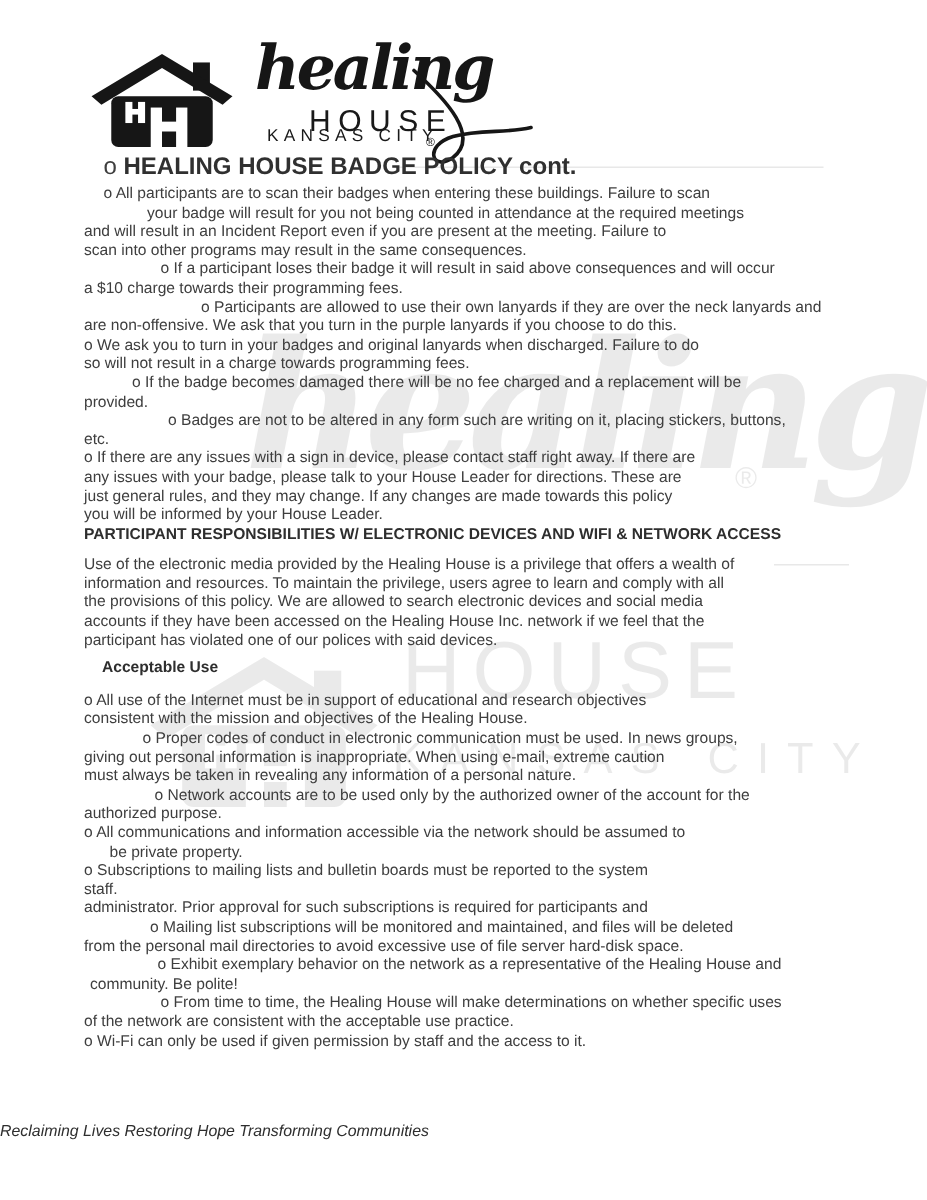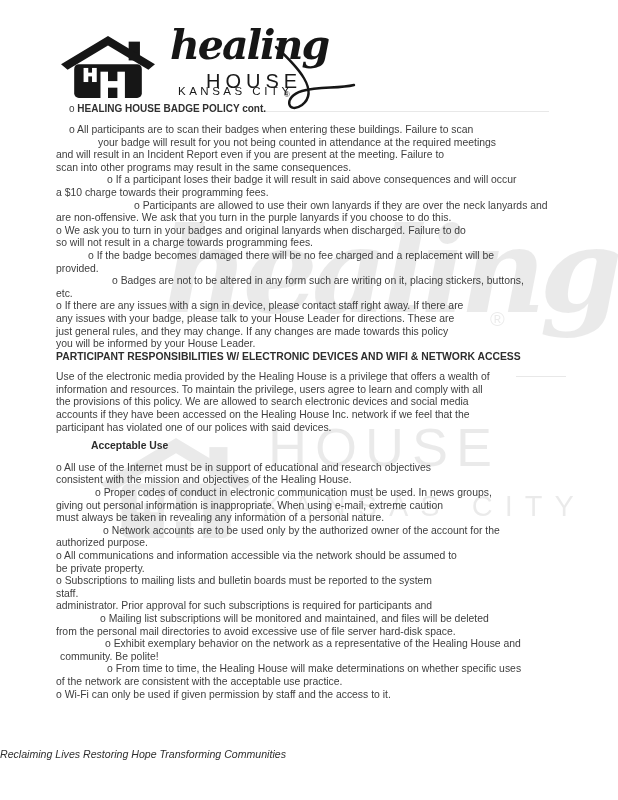--- a/index.html
+++ b/index.html
@@ -25,21 +25,21 @@
   }
   #logo .word-city{
     position:absolute;left:118px;top:53px;
     font-size:11.5px;color:#191919;letter-spacing:3.5px;line-height:1;
   }
   #logo .reg-mark{position:absolute;left:224px;top:57px;font-size:8px;color:#191919;}
   #logo .swoosh{position:absolute;left:208px;top:12px;width:105px;height:75px;}
   
   #badge-heading{
     position:absolute;left:69px;top:103px;z-index:2;
-    font-size:10px;color:#303030;white-space:nowrap;
+    font-size:16px;color:#303030;white-space:nowrap;
   }
   #badge-heading .hd-prefix{font-weight:400;color:#3e3e3e;}
   #badge-heading .hd-text{font-weight:700;}
   
   .faint-rule{position:absolute;height:1px;background:#e8e8e8;z-index:1;}
   #rule-1{left:263px;top:111px;width:286px;}
   #rule-2{left:516px;top:376px;width:50px;}
   
   #doc-lines{
     position:absolute;left:0;top:124px;width:542px;z-index:2;
@@ -133,30 +133,30 @@
       <div class="line" style="padding-left: 56px;">o If there are any issues with a sign in device, please contact staff right away. If there are</div>
       <div class="line" style="padding-left: 56px;">any issues with your badge, please talk to your House Leader for directions. These are</div>
       <div class="line" style="padding-left: 56px;">just general rules, and they may change. If any changes are made towards this policy</div>
       <div class="line" style="padding-left: 56px;">you will be informed by your House Leader.</div>
       <div class="line bold" style="padding-left: 56px;">PARTICIPANT RESPONSIBILITIES W/ ELECTRONIC DEVICES AND WIFI &amp; NETWORK ACCESS</div>
       <div class="line" style="padding-left: 56px; margin-top: 8px;">Use of the electronic media provided by the Healing House is a privilege that offers a wealth of</div>
       <div class="line" style="padding-left: 56px;">information and resources. To maintain the privilege, users agree to learn and comply with all</div>
       <div class="line" style="padding-left: 56px;">the provisions of this policy. We are allowed to search electronic devices and social media</div>
       <div class="line" style="padding-left: 56px;">accounts if they have been accessed on the Healing House Inc. network if we feel that the</div>
       <div class="line" style="padding-left: 56px;">participant has violated one of our polices with said devices.</div>
-      <div class="line bold" style="padding-left: 68px; margin-top: 6px; margin-left: 23px;">Acceptable Use</div>
+      <div class="line bold" style="padding-left: 68px; margin-top: 6px;">Acceptable Use</div>
       <div class="line" style="padding-left: 56px; margin-top: 9px;">o All use of the Internet must be in support of educational and research objectives</div>
       <div class="line" style="padding-left: 56px;">consistent with the mission and objectives of the Healing House.</div>
       <div class="line" style="padding-left: 95px;">o Proper codes of conduct in electronic communication must be used. In news groups,</div>
       <div class="line" style="padding-left: 56px;">giving out personal information is inappropriate. When using e-mail, extreme caution</div>
       <div class="line" style="padding-left: 56px;">must always be taken in revealing any information of a personal nature.</div>
       <div class="line" style="padding-left: 103px;">o Network accounts are to be used only by the authorized owner of the account for the</div>
       <div class="line" style="padding-left: 56px;">authorized purpose.</div>
       <div class="line" style="padding-left: 56px;">o All communications and information accessible via the network should be assumed to</div>
-      <div class="line" style="padding-left: 56px;">be private property.</div>
+      <div class="line" style="padding-left: 73px;">be private property.</div>
       <div class="line" style="padding-left: 56px;">o Subscriptions to mailing lists and bulletin boards must be reported to the system</div>
       <div class="line" style="padding-left: 56px;">staff.</div>
       <div class="line" style="padding-left: 56px;">administrator. Prior approval for such subscriptions is required for participants and</div>
       <div class="line" style="padding-left: 100px;">o Mailing list subscriptions will be monitored and maintained, and files will be deleted</div>
       <div class="line" style="padding-left: 56px;">from the personal mail directories to avoid excessive use of file server hard-disk space.</div>
       <div class="line" style="padding-left: 105px;">o Exhibit exemplary behavior on the network as a representative of the Healing House and</div>
       <div class="line" style="padding-left: 60px;">community. Be polite!</div>
       <div class="line" style="padding-left: 107px;">o From time to time, the Healing House will make determinations on whether specific uses</div>
       <div class="line" style="padding-left: 56px;">of the network are consistent with the acceptable use practice.</div>
       <div class="line" style="padding-left: 56px;">o Wi-Fi can only be used if given permission by staff and the access to it.</div>

